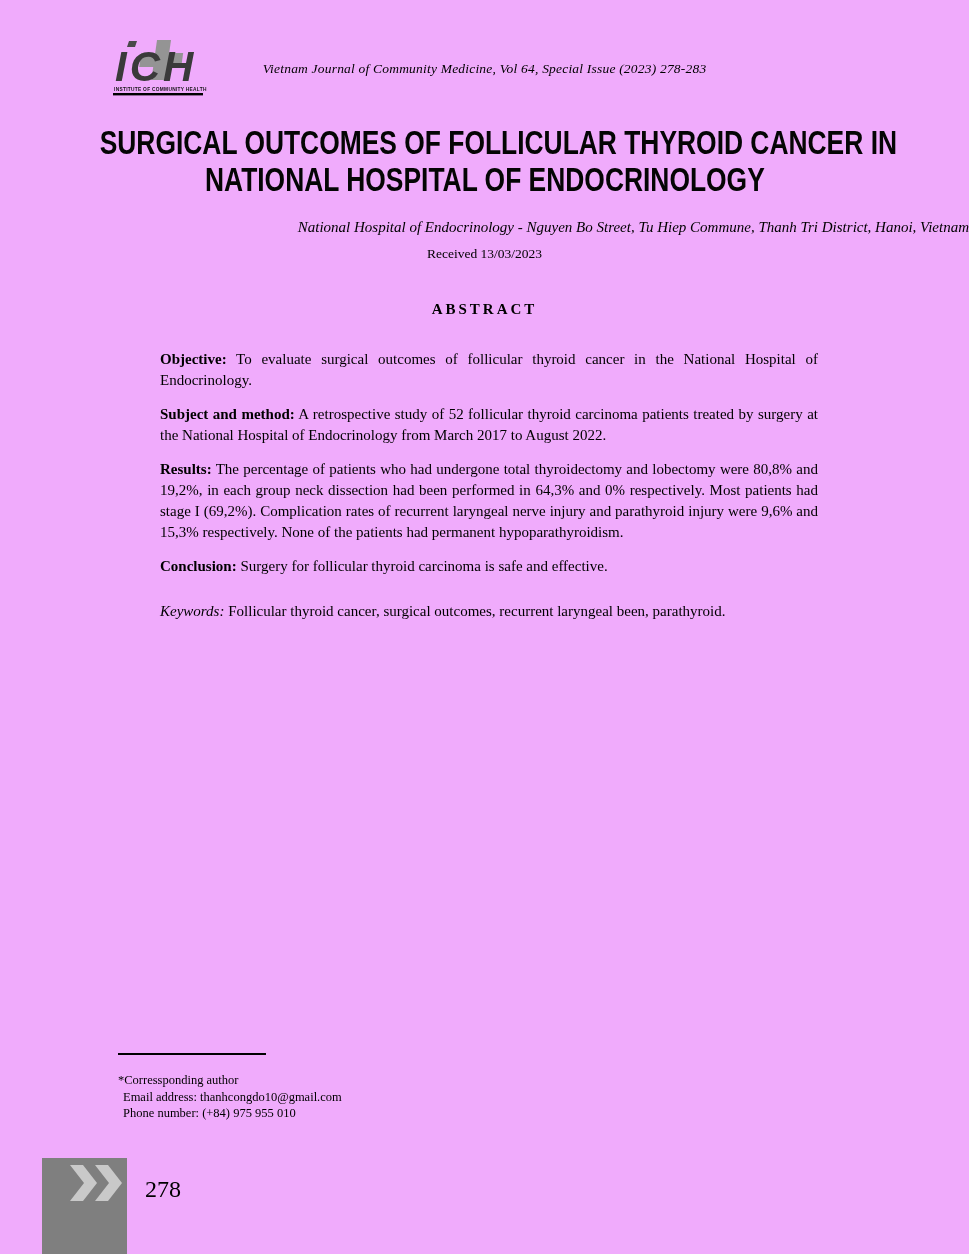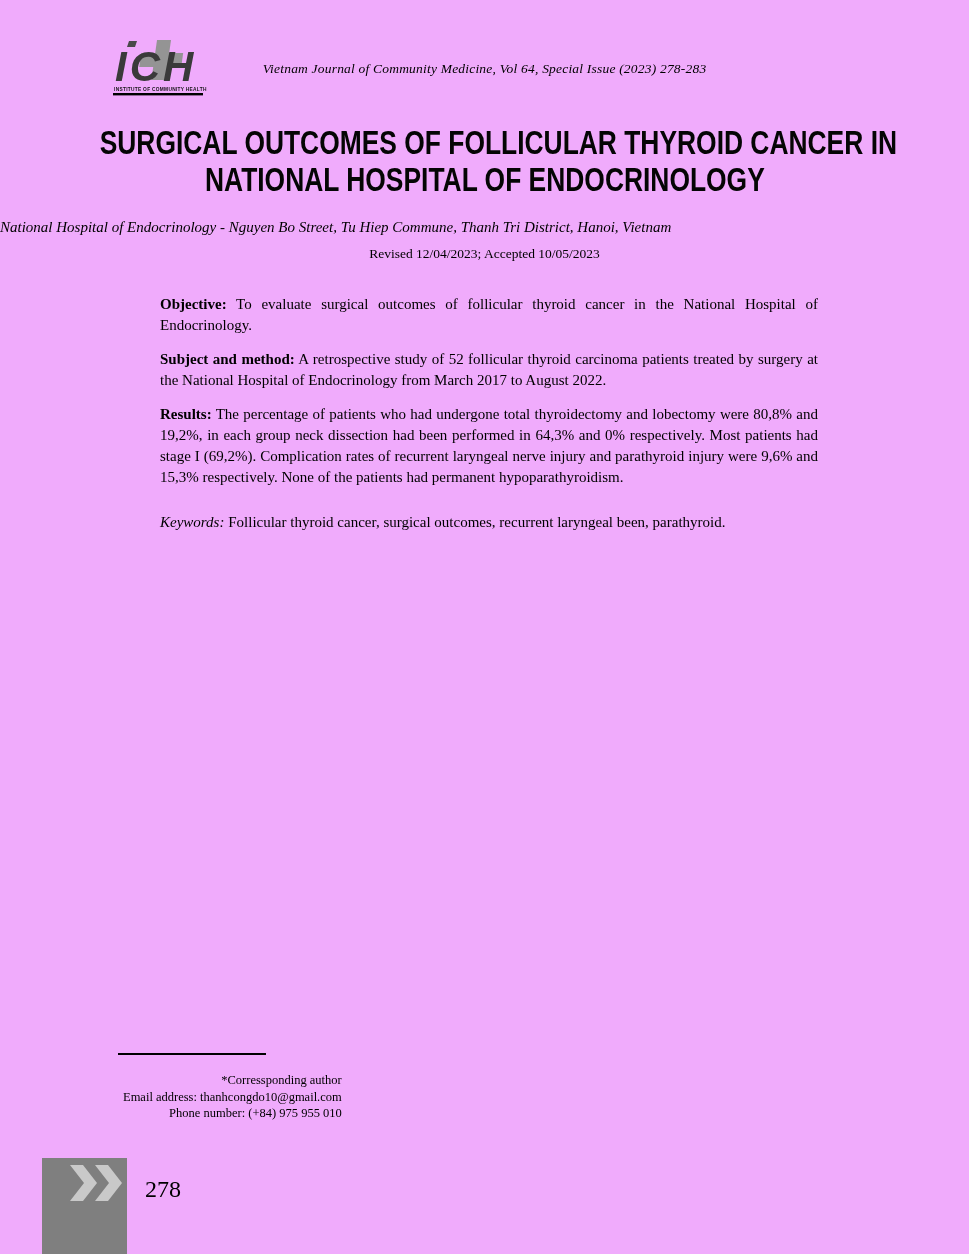--- a/index.html
+++ b/index.html
@@ -56,21 +56,21 @@
     white-space: nowrap;
   }
   .author {
     margin-top: 31px;
     text-align: center;
     font-size: 20px;
   }
   .author sup { font-size: 13px; }
   .affiliation {
     margin-top: 21px;
-    text-align: left;
+    text-align: right;
     font-style: italic;
     font-size: 15px;
   }
   .dates {
     margin-top: 10px;
     text-align: center;
     font-size: 13.5px;
     line-height: 16.5px;
   }
   .abstract-heading {
@@ -91,21 +91,20 @@
   .label-bold { font-weight: bold; }
   .label-italic { font-style: italic; }
 
   
   .footnote {
     position: absolute;
     left: 118px;
     top: 1053px;
     font-size: 12.5px;
     line-height: 16.5px;
-    text-align: right;
   }
   .footnote-rule {
     width: 148px;
     border-top: 2px solid #000;
     margin-bottom: 17px;
   }
   .footnote-line.indent { padding-left: 5px; }
 
   
   .corner-square {
@@ -156,31 +155,33 @@
 
     <h1 class="title">
       <span class="title-line">SURGICAL OUTCOMES OF FOLLICULAR THYROID CANCER IN</span><br>
       <span class="title-line">NATIONAL HOSPITAL OF ENDOCRINOLOGY</span>
     </h1>
 
 
     <div class="affiliation">National Hospital of Endocrinology - Nguyen Bo Street, Tu Hiep Commune, Thanh Tri District, Hanoi, Vietnam</div>
 
     <div class="dates">
-      <div>Revised 12/04/2023; Accepted 10/05/2023</div>
+      <div>Received 13/03/2023</div>
     </div>
 
+    <div class="abstract-heading">ABSTRACT</div>
 
     <div class="abstract-body">
       <p><span class="label-bold">Objective:</span><span> To evaluate surgical outcomes of follicular thyroid cancer in the National Hospital of Endocrinology.</span></p>
 
       <p><span class="label-bold">Subject and method:</span><span> A retrospective study of 52 follicular thyroid carcinoma patients treated by surgery at the National Hospital of Endocrinology from March 2017 to August 2022.</span></p>
 
       <p><span class="label-bold">Results:</span><span> The percentage of patients who had undergone total thyroidectomy and lobectomy were 80,8% and 19,2%, in each group neck dissection had been performed in 64,3% and 0% respectively. Most patients had stage I (69,2%). Complication rates of recurrent laryngeal nerve injury and parathyroid injury were 9,6% and 15,3% respectively. None of the patients had permanent hypoparathyroidism.</span></p>
 
+      <p><span class="label-bold">Conclusion:</span><span> Surgery for follicular thyroid carcinoma is safe and effective.</span></p>
 
       <p class="keywords"><span class="label-italic">Keywords:</span><span> Follicular thyroid cancer, surgical outcomes, recurrent laryngeal been, parathyroid.</span></p>
     </div>
   </div>
 
   <div class="footnote">
     <div class="footnote-rule"></div>
     <div class="footnote-line">*Corressponding author</div>
     <div class="footnote-line indent">Email address: thanhcongdo10@gmail.com</div>
     <div class="footnote-line indent">Phone number: (+84) 975 955 010</div>

